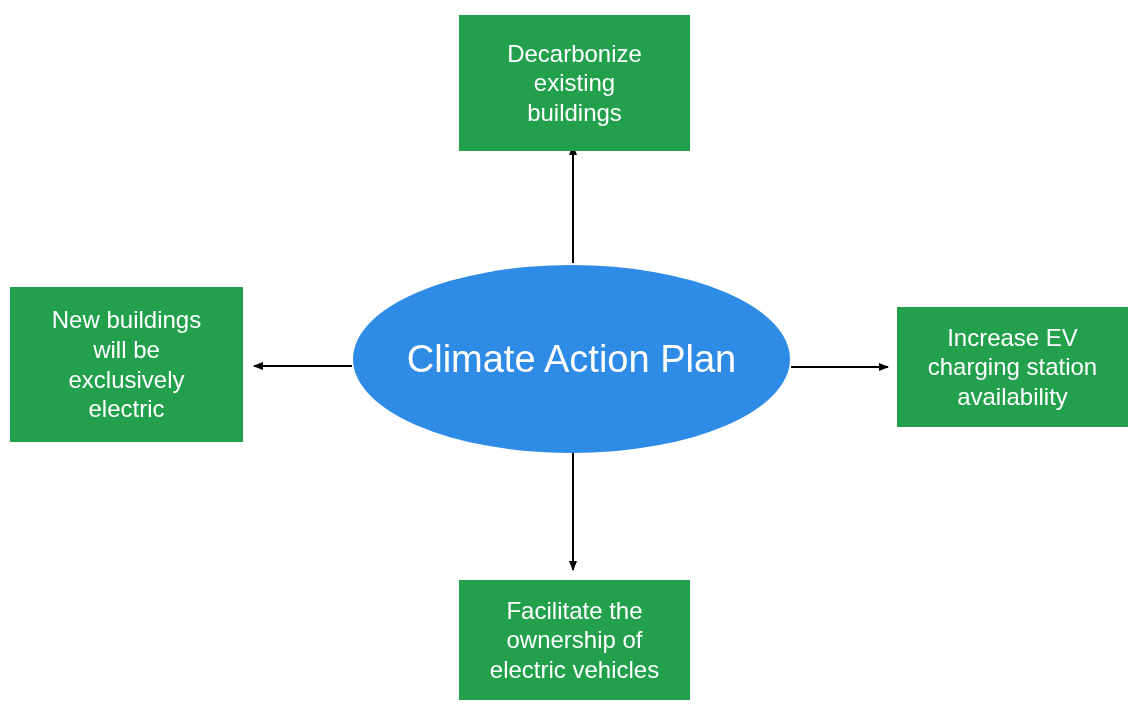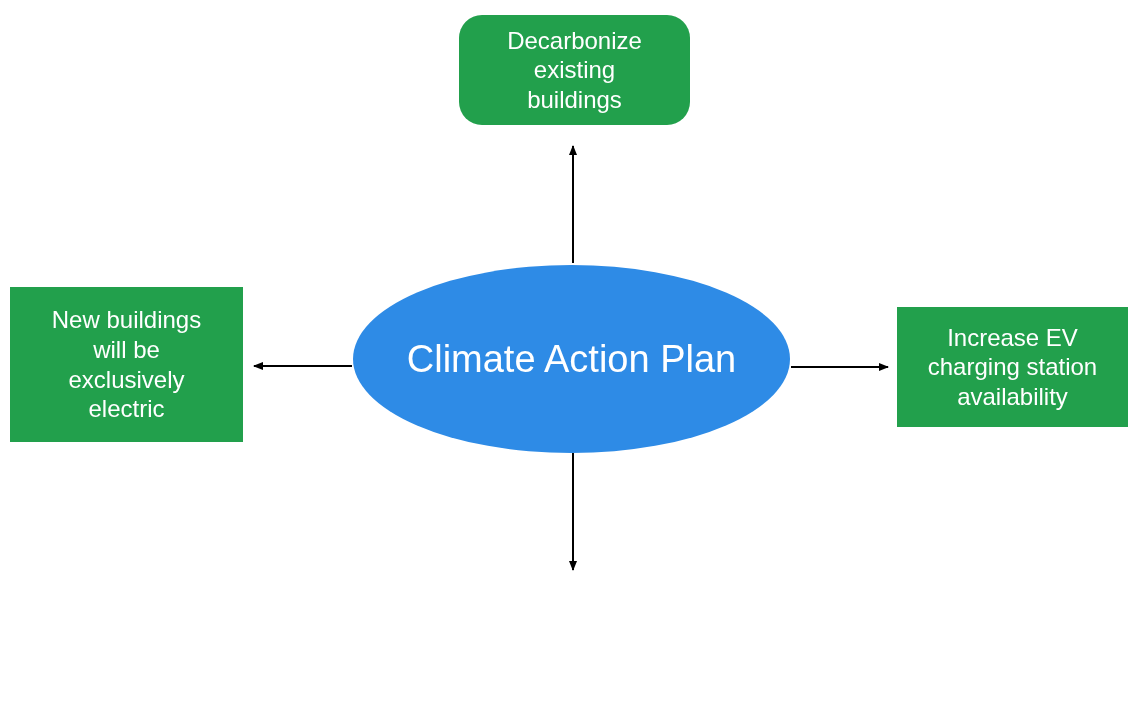--- a/index.html
+++ b/index.html
@@ -37,21 +37,21 @@
     background: var(--node-green);
     color: var(--text-white);
     display: flex;
     align-items: center;
     justify-content: center;
     text-align: center;
     font-size: 24px;
     line-height: 1.23;
     white-space: pre-line;
   }
-  .node-top    { left: 459px; top: 15px;  width: 231px; height: 110px; border-radius: 23px; }
+  .node-top    { left: 459px; top: 15px;  width: 231px; height: 136px; }
   .node-left   { left: 10px;  top: 287px; width: 233px; height: 155px; }
   .node-right  { left: 897px; top: 307px; width: 231px; height: 120px; }
   .node-bottom { left: 459px; top: 580px; width: 231px; height: 120px; }
   .center-ellipse {
     position: absolute;
     left: 353px; top: 265px;
     width: 437px; height: 188px;
     background: var(--center-blue);
     border-radius: 50%;
     color: var(--text-white);
@@ -91,18 +91,23 @@
 exclusively
 electric</span>
   </div>
 
   <div class="node node-right">
     <span>Increase EV
 charging station
 availability</span>
   </div>
 
+  <div class="node node-bottom">
+    <span>Facilitate the
+ownership of
+electric vehicles</span>
+  </div>
 
   <div class="center-ellipse">
     <span>Climate Action Plan</span>
   </div>
 
 </div>
 
 </body></html>

